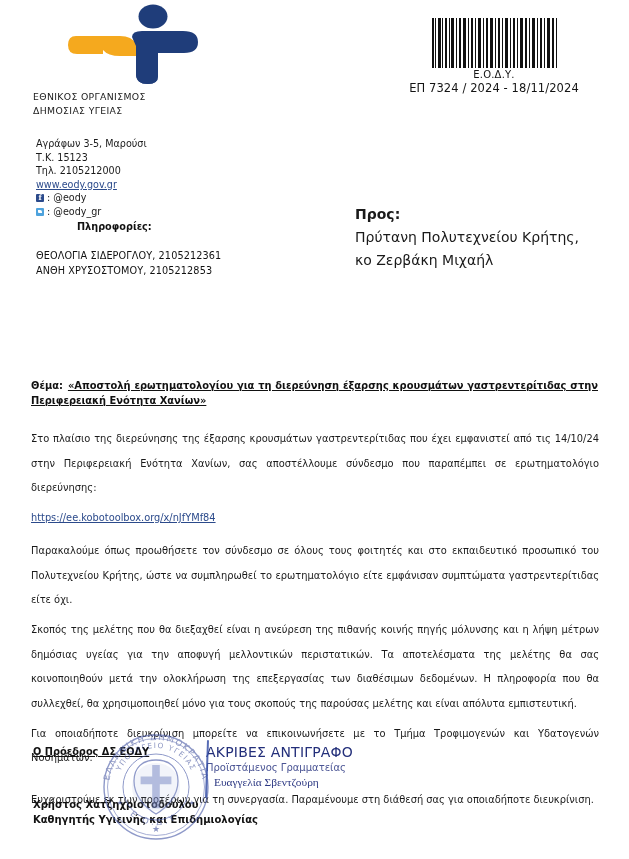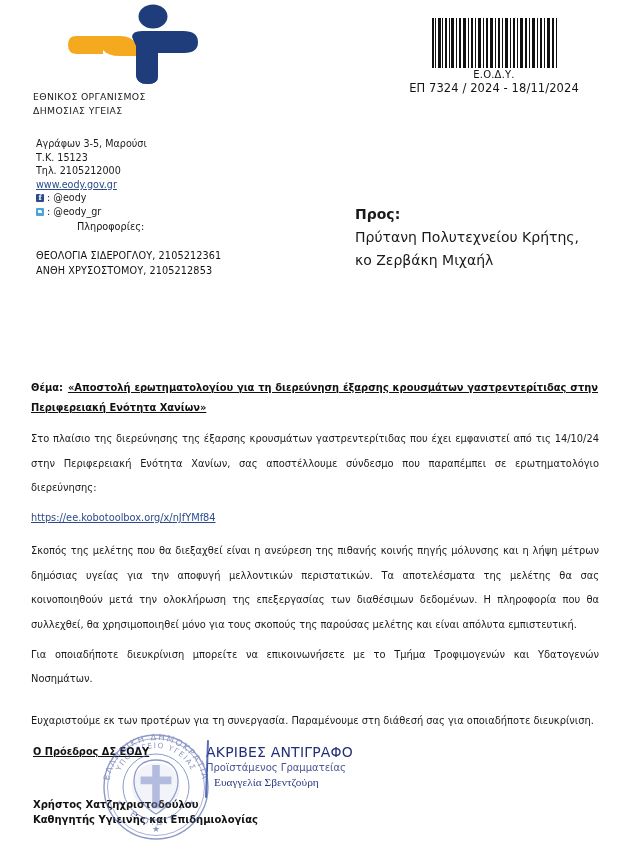--- a/index.html
+++ b/index.html
@@ -127,21 +127,21 @@
   .info {
     position: absolute;
     left: 36px;
     top: 220px;
     width: 260px;
     font-size: 9.7px;
     line-height: 14.4px;
     color: #111;
   }
   .info-bold {
-    font-weight: normal;
+    font-weight: bold;
     white-space: pre-line;
     padding-left: 41px;
   }
   .info-contacts {
     margin-top: 15px;
     line-height: 14.2px;
     white-space: pre-line;
     letter-spacing: 0.1px;
   }
 
@@ -156,21 +156,21 @@
   }
   .recipient-label { font-weight: bold; }
 
   
   .subject {
     position: absolute;
     left: 31px;
     top: 378px;
     width: 567px;
     font-size: 9.9px;
-    line-height: 20px;
+    line-height: 15px;
     font-weight: bold;
     text-align: justify;
     color: #111;
   }
   .subject-label {
     margin-right: 5px;
   }
   .subject-text {
     text-decoration: underline;
   }
@@ -368,20 +368,21 @@
 
   <div class="subject">
     <span class="subject-label">Θέμα:</span><span class="subject-text">«Αποστολή ερωτηματολογίου για τη διερεύνηση έξαρσης κρουσμάτων γαστρεντερίτιδας στην Περιφερειακή Ενότητα Χανίων»</span>
   </div>
 
   <div class="body-text">
     <p class="para">Στο πλαίσιο της διερεύνησης της έξαρσης κρουσμάτων γαστρεντερίτιδας που έχει εμφανιστεί από τις 14/10/24 στην Περιφερειακή Ενότητα Χανίων, σας αποστέλλουμε σύνδεσμο που παραπέμπει σε ερωτηματολόγιο διερεύνησης:</p>
     <p class="link-para">
       <span class="doclink">https://ee.kobotoolbox.org/x/nJfYMf84</span>
     </p>
+    <p class="para">Παρακαλούμε όπως προωθήσετε τον σύνδεσμο σε όλους τους φοιτητές και στο εκπαιδευτικό προσωπικό του Πολυτεχνείου Κρήτης, ώστε να συμπληρωθεί το ερωτηματολόγιο είτε εμφάνισαν συμπτώματα γαστρεντερίτιδας είτε όχι.</p>
     <p class="para">Σκοπός της μελέτης που θα διεξαχθεί είναι η ανεύρεση της πιθανής κοινής πηγής μόλυνσης και η λήψη μέτρων δημόσιας υγείας για την αποφυγή μελλοντικών περιστατικών. Τα αποτελέσματα της μελέτης θα σας κοινοποιηθούν μετά την ολοκλήρωση της επεξεργασίας των διαθέσιμων δεδομένων. Η πληροφορία που θα συλλεχθεί, θα χρησιμοποιηθεί μόνο για τους σκοπούς της παρούσας μελέτης και είναι απόλυτα εμπιστευτική.</p>
     <p class="para tight">Για οποιαδήποτε διευκρίνιση μπορείτε να επικοινωνήσετε με το Τμήμα Τροφιμογενών και Υδατογενών Νοσημάτων.</p>
     <div class="spacer-md"></div>
     <p class="para tight">Ευχαριστούμε εκ των προτέρων για τη συνεργασία. Παραμένουμε στη διάθεσή σας για οποιαδήποτε διευκρίνιση.</p>
   </div>
 
   <div class="signature">Ο Πρόεδρος ΔΣ ΕΟΔΥ</div>
   <div class="sig-name">Χρήστος Χατζηχριστοδούλου
 Καθηγητής Υγιεινής και Επιδημιολογίας</div>
 

